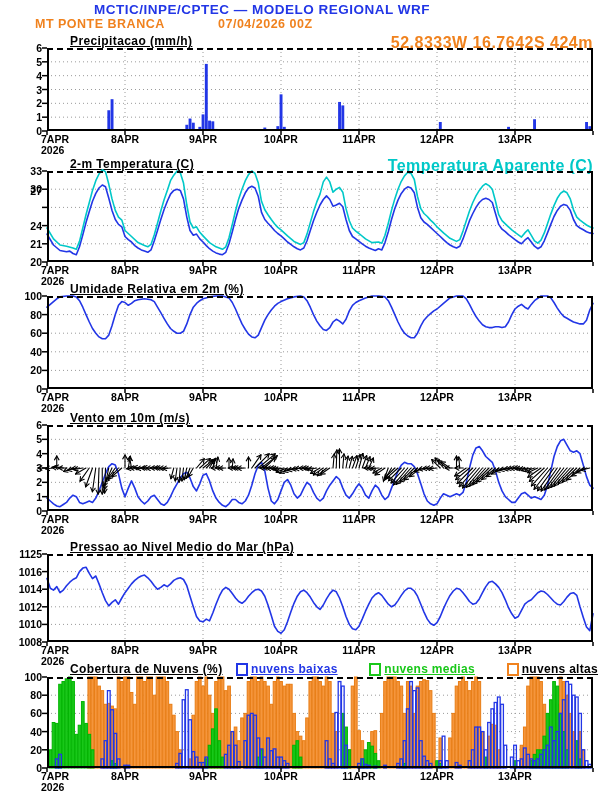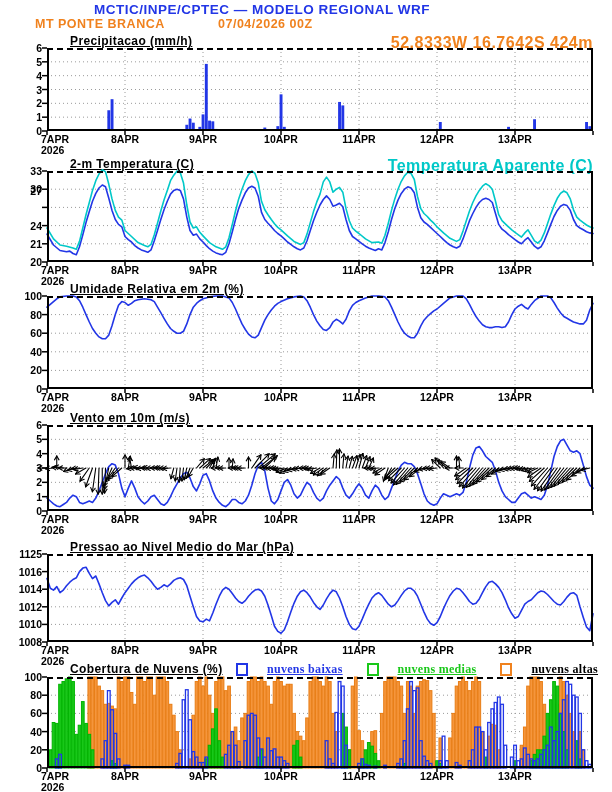--- a/index.html
+++ b/index.html
@@ -12,21 +12,21 @@
   .coords{position:absolute;top:34px;right:19px;font-size:16px;color:#f0821e;letter-spacing:.5px;}
   .ptitle{position:absolute;left:70px;font-size:12px;color:#000;
           text-decoration:underline;letter-spacing:.4px;white-space:nowrap;}
   .ptitle2{position:absolute;right:19px;font-size:16px;color:#00c8c8;letter-spacing:.4px;white-space:nowrap;}
   .plot{position:absolute;left:47px;width:546px;}
   .plot svg{position:absolute;left:0;top:0;overflow:visible;}
   .ylab{position:absolute;width:42px;text-align:right;font-size:10.5px;color:#000;line-height:10px;}
   .xlab{position:absolute;font-size:10.5px;color:#000;line-height:10px;white-space:nowrap;}
   .legend-row{position:absolute;top:662px;left:236px;right:14px;display:flex;
               justify-content:space-between;align-items:center;font-size:12px;white-space:nowrap;}
-  .legend-item{display:flex;align-items:center;gap:19px;font-family:Liberation Serif, serif;}
+  .legend-item{display:flex;align-items:center;gap:3px;}
   .lsq{display:inline-block;width:8px;height:9px;border:2px solid #000;background:#fff;}
   .legend-label{text-decoration:underline;letter-spacing:.3px;}
 </style>
 </head>
 <body>
 
 <div class="screen">
   <div class="hdr1" style="color: rgb(34, 54, 230);">MCTIC/INPE/CPTEC — MODELO REGIONAL WRF</div>
   <div class="hdr2-station">MT PONTE BRANCA</div>
   <div class="hdr2-run">07/04/2026 00Z</div>

